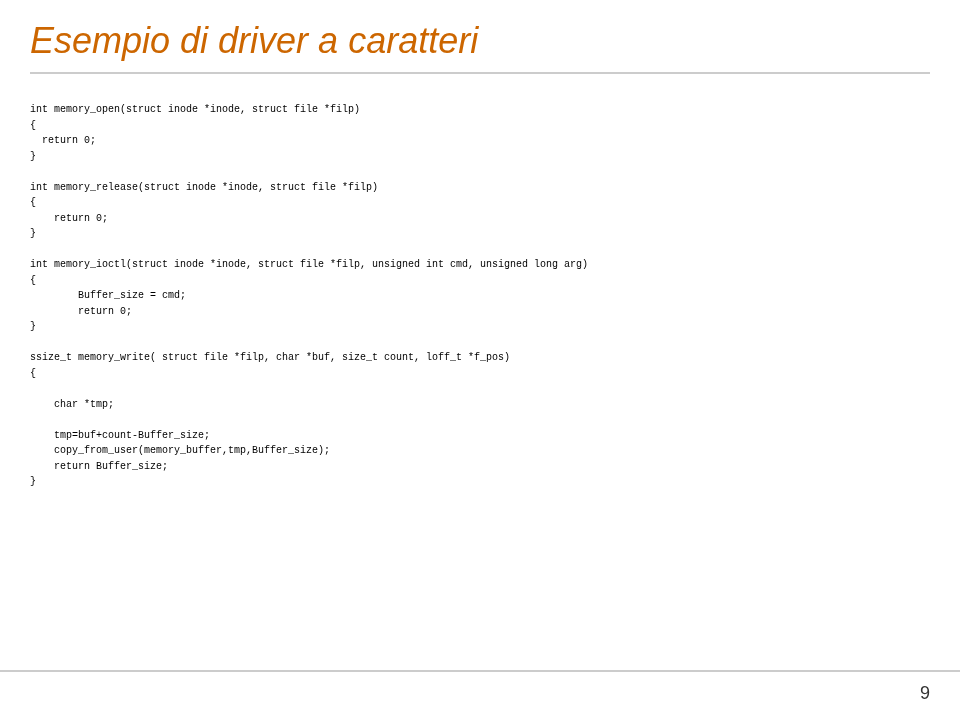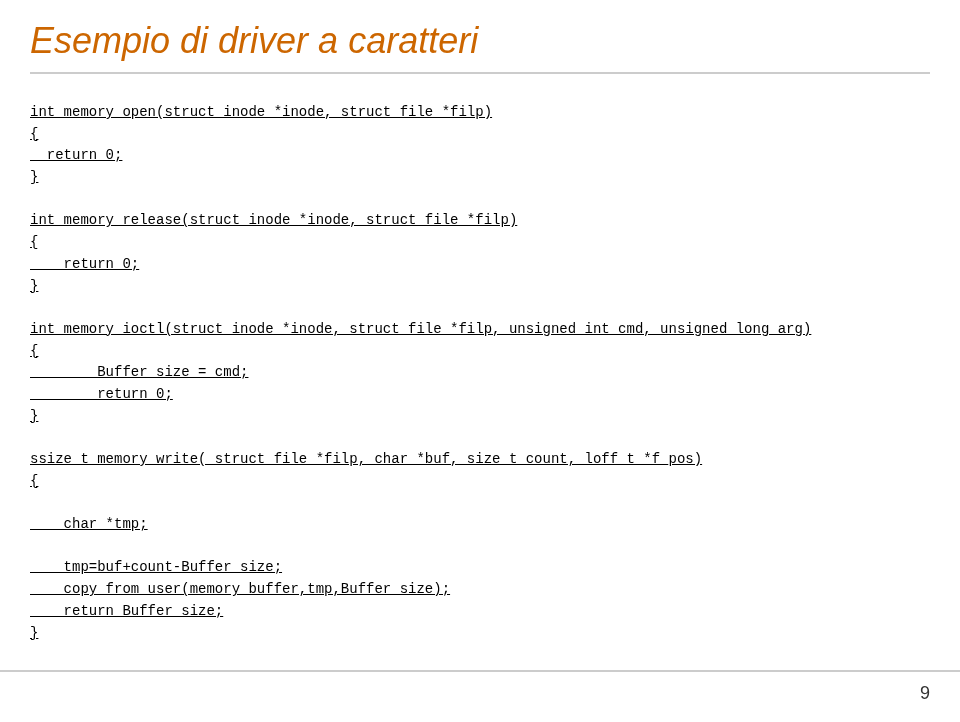--- a/index.html
+++ b/index.html
@@ -31,26 +31,25 @@
       font-style: italic;
       color: #cc6600;
       margin-bottom: 28px;
       font-weight: normal;
       border-bottom: 2px solid #cccccc;
       padding-bottom: 10px;
     }
 
     .code-block {
       font-family: 'Courier New', Courier, monospace;
-      font-size: 14px;
+      font-size: 10px;
       color: #000000;
       line-height: 1.55;
       white-space: pre;
       background: transparent;
-      text-decoration: underline;
     }
 
     .page-number {
       position: absolute;
       bottom: 18px;
       right: 30px;
       font-family: Arial, sans-serif;
       font-size: 18px;
       color: #333333;
     }

